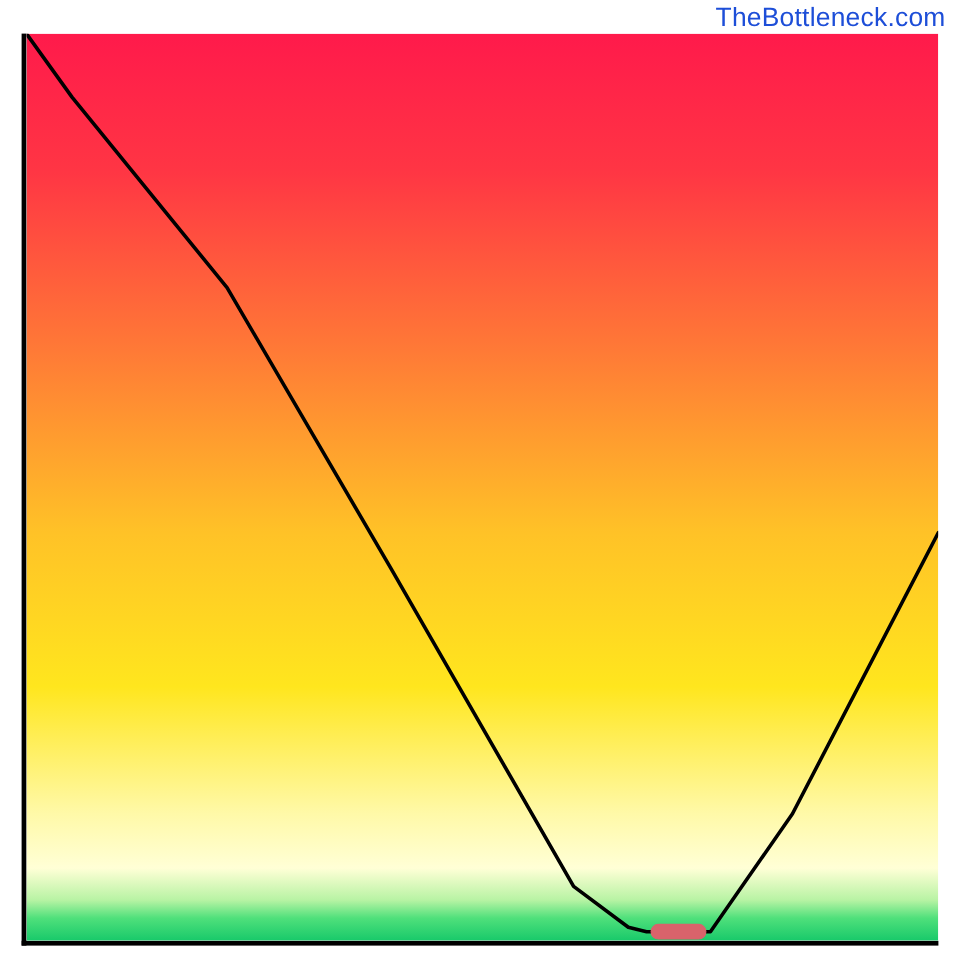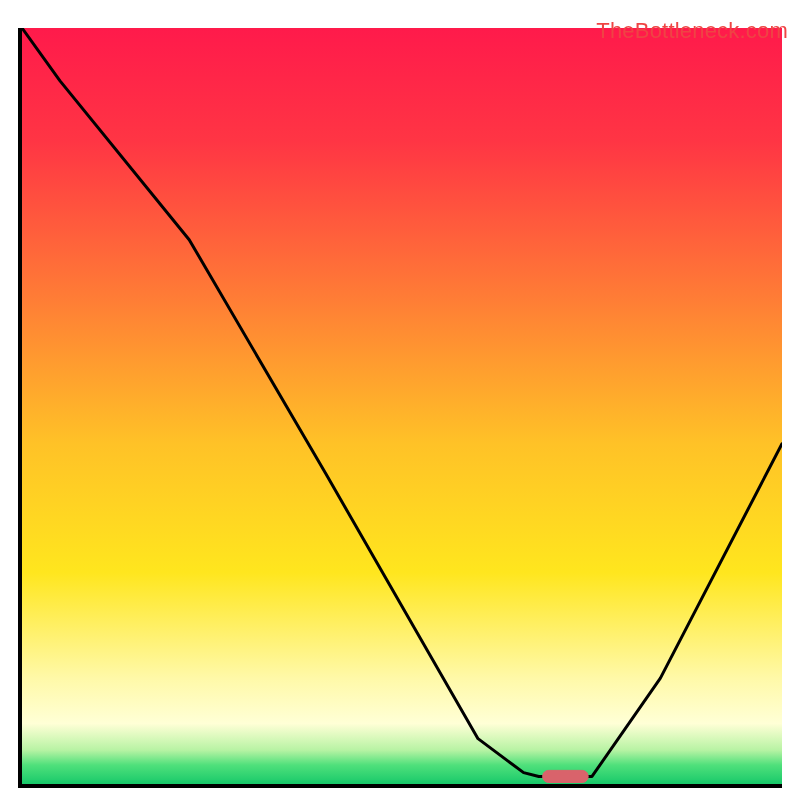--- a/index.html
+++ b/index.html
@@ -10,23 +10,23 @@
     background: #ffffff;
     font-family: Arial, Helvetica, sans-serif;
   }
   .wrap {
     position: relative;
     width: 800px;
     height: 800px;
   }
   .watermark {
     position: absolute;
-    top: 18px;
+    top: 2px;
     right: 12px;
-    color: #ef4444;
+    color: #1d4ed8;
     font-size: 22px;
     font-weight: 500;
     letter-spacing: 0.2px;
     z-index: 10;
   }
   .plot {
     position: absolute;
     left: 18px;
     top: 28px;
     width: 764px;

